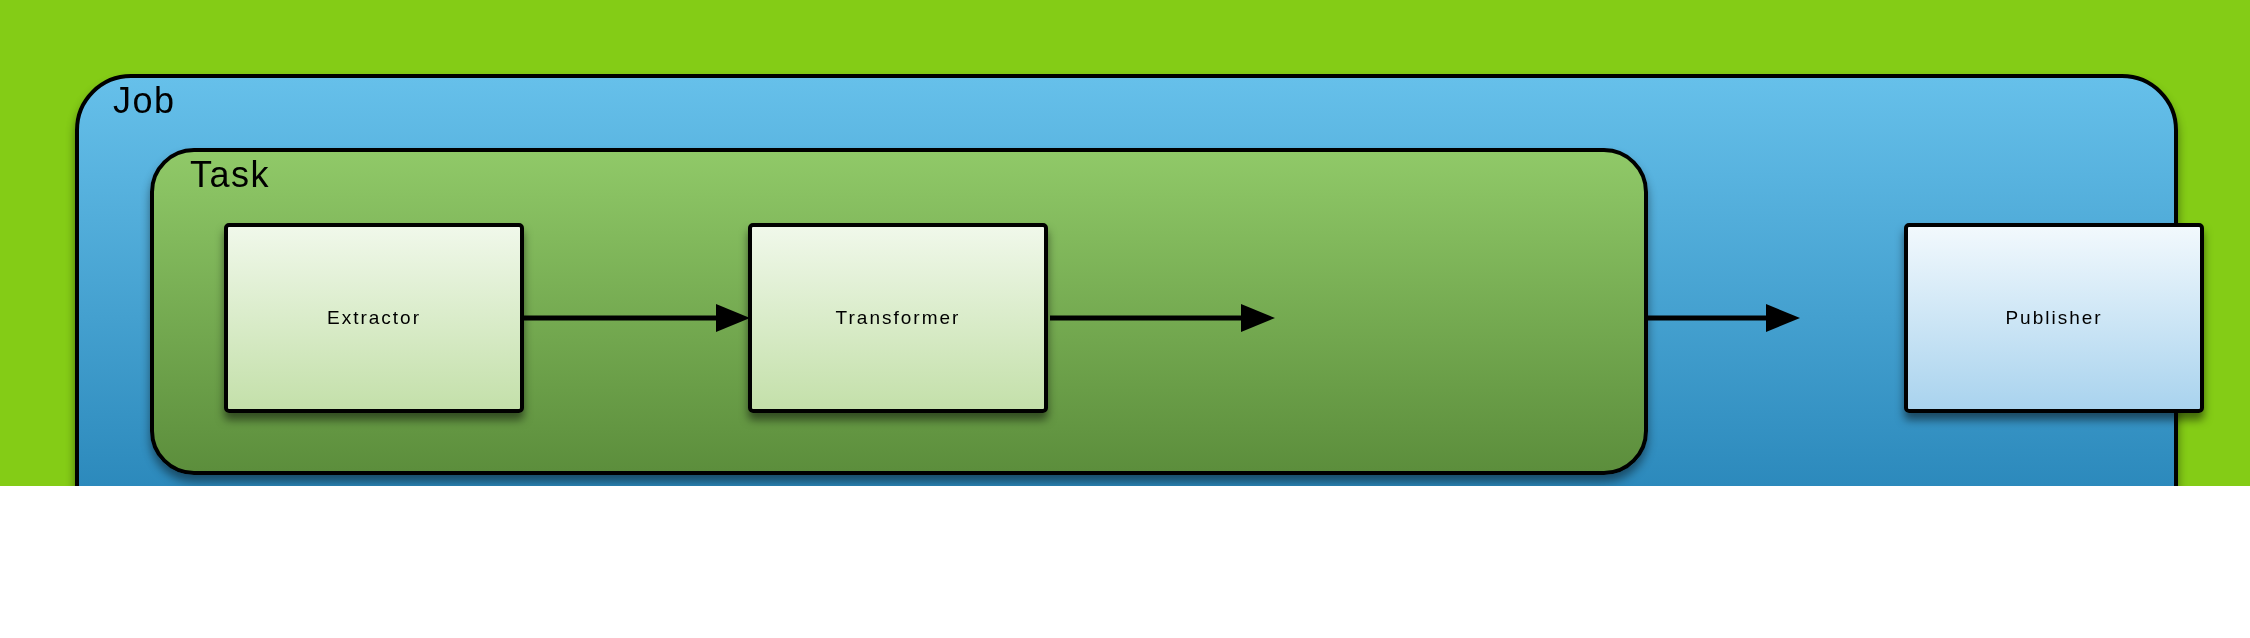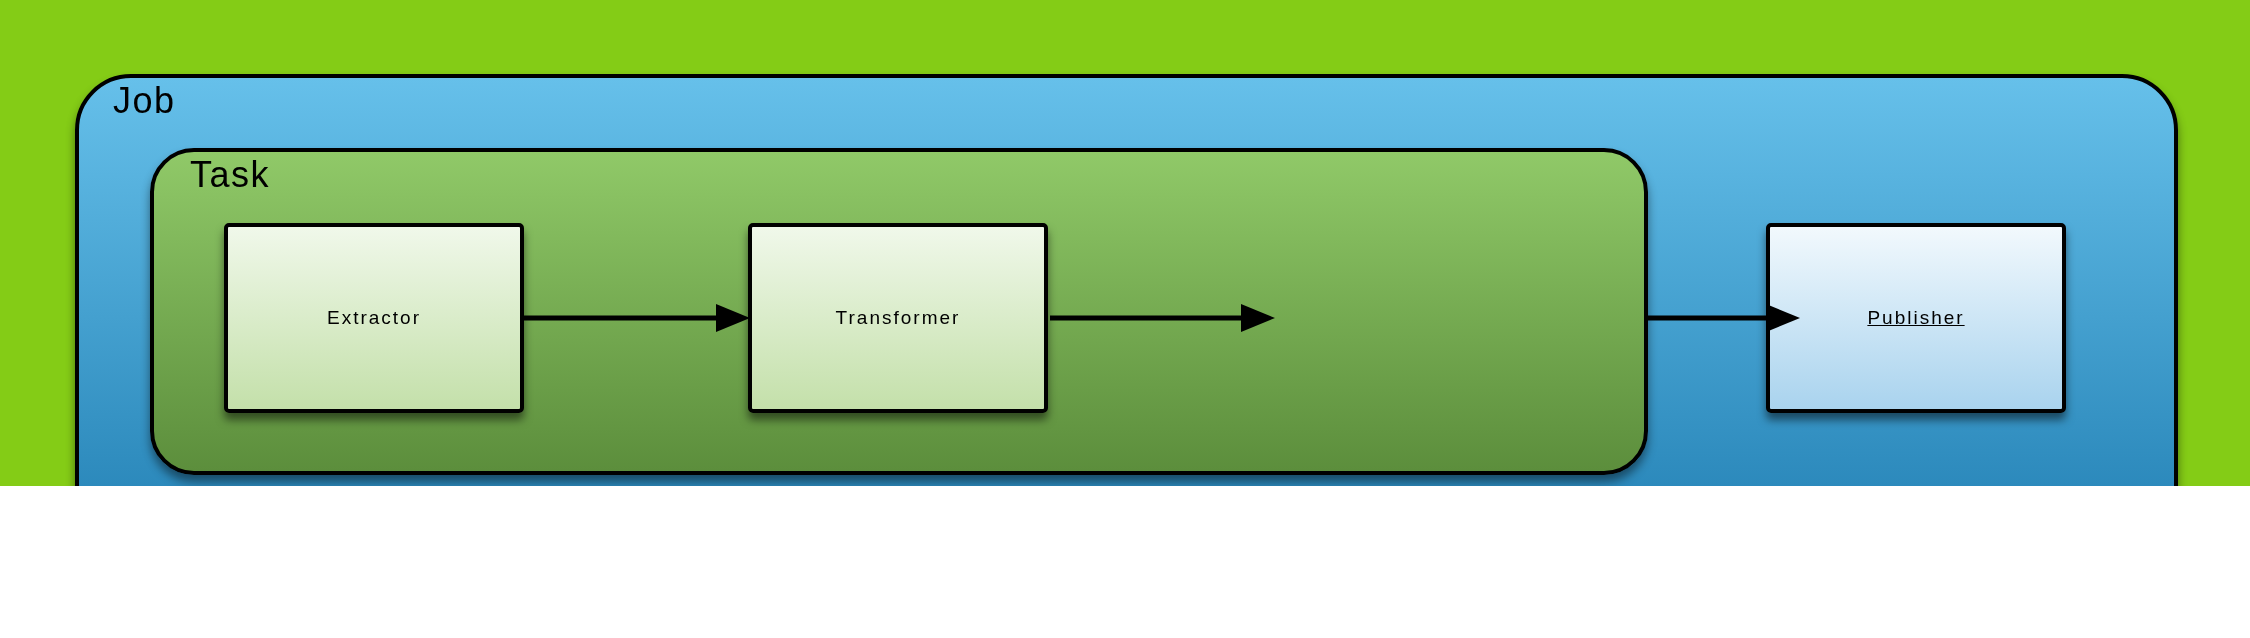--- a/index.html
+++ b/index.html
@@ -63,21 +63,21 @@
   }
   .node-green{
     background:linear-gradient(to bottom, var(--node-green-top), var(--node-green-bottom));
   }
   .node-blue{
     background:linear-gradient(to bottom, var(--node-blue-top), var(--node-blue-bottom));
   }
   .node-extractor{ left:224px; }
   .node-transformer{ left:748px; }
   .node-loader{ left:1275px; }
-  .node-publisher{ left:1766px;text-decoration:underline; }
+  .node-publisher{ left:1904px; }
   .edges{
     position:absolute;
     left:0; top:0;
     width:2250px; height:638px;
     pointer-events:none;
   }
 </style>
 </head>
 <body>
 

